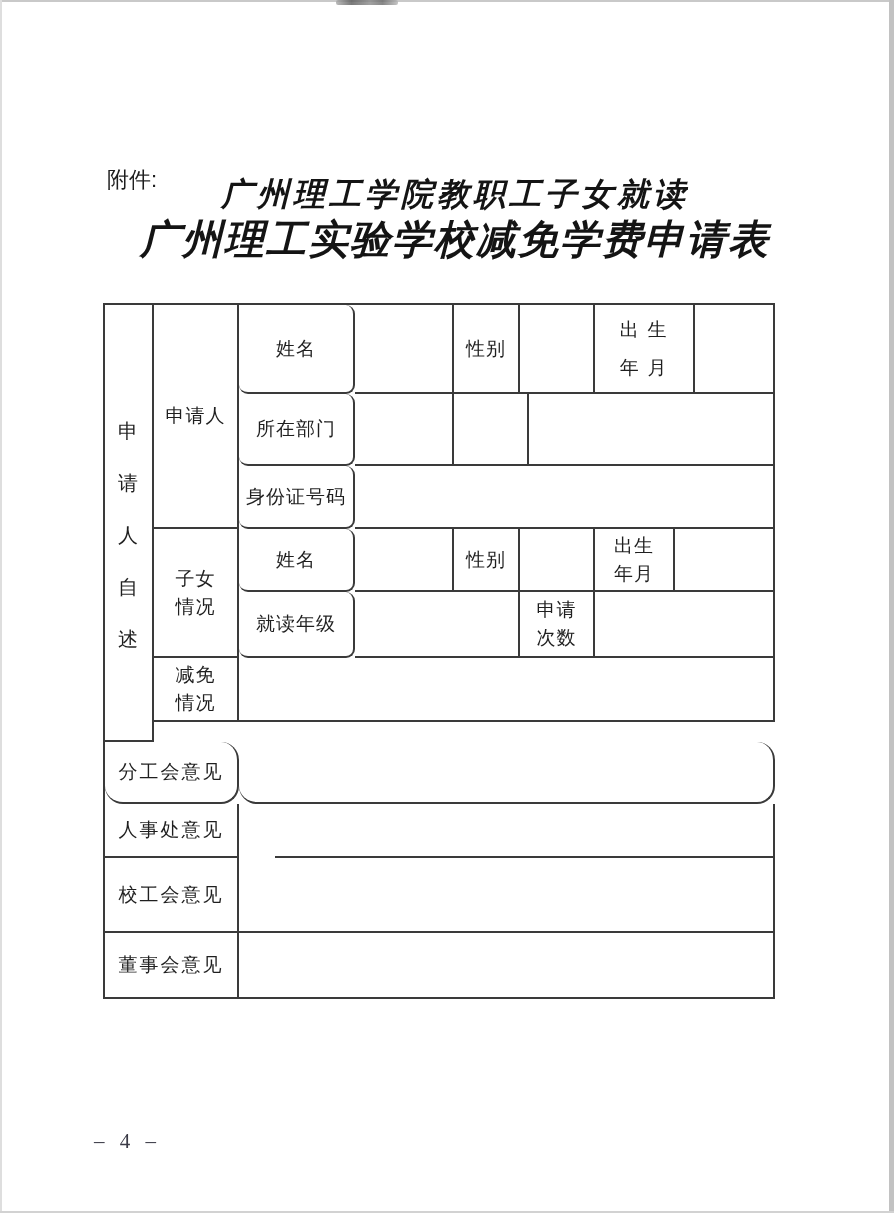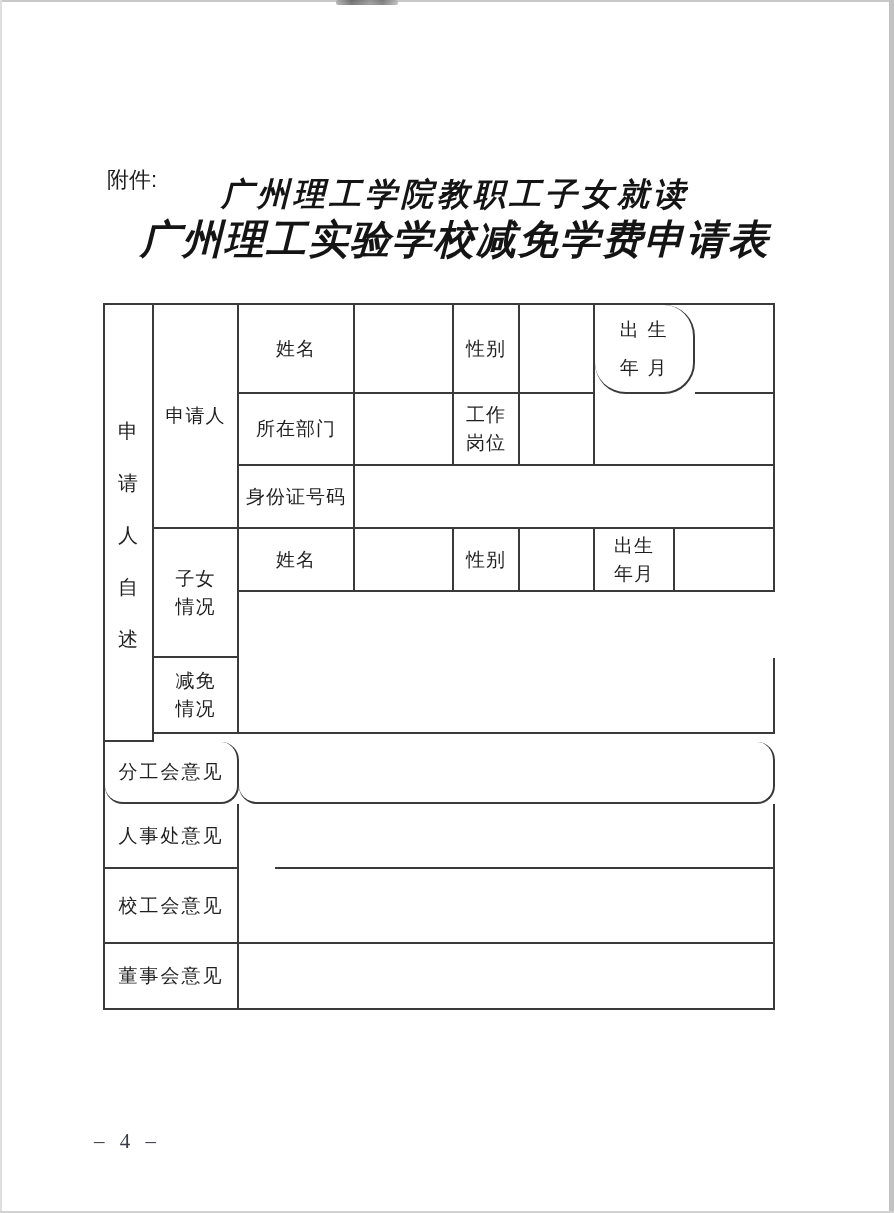--- a/index.html
+++ b/index.html
@@ -39,27 +39,27 @@
   .cell {
     border-right:2px solid #3a3a3a; border-bottom:2px solid #3a3a3a;
     display:flex; align-items:center; justify-content:center;
     text-align:center; flex-shrink:0; letter-spacing:1px; line-height:1.45;
   }
   .grow { flex:1 1 auto; }
   .colflex { display:flex; flex-direction:column; flex-shrink:0; }
   .vcol { width:49px; flex-direction:column; justify-content:center; gap:23px;
           padding-top:26px; font-size:20px; }
   .vcol span { display:block; }
-  .lh2 { line-height:2.0;border-radius:31px; }
+  .lh2 { line-height:2.0; }
   .ls2 { letter-spacing:2px; }
   .sec-top { display:flex; height:437px; }
-  .h224{height:224px;} .h129{height:129px;} .h84{height:76px;}
+  .h224{height:224px;} .h129{height:129px;} .h84{height:64px;}
   .h89{height:89px;} .h72{height:72px;} .h63{height:63px;} .h66{height:66px;}
-  .h62{height:62px;border-radius:18px;} .h65{height:65px;gap:36px;} .h75{height:75px;}
-  .w85{width:85px;} .w116{width:116px;} .w99{width:99px;} .w66{width:66px;}
+  .h62{height:62px;border-radius:18px;} .h65{height:54px;gap:36px;} .h75{height:75px;}
+  .w85{width:85px;} .w116{width:116px;border-radius:9px;} .w99{width:99px;} .w66{width:66px;}
   .w75{width:75px;} .w100{width:100px;} .w62{width:80px;} .w165{width:165px;} .w134{width:134px;}
   .pagenum { position:absolute; left:94px; top:1129px; font-size:21px;
              letter-spacing:5px; color:#3a3a46; }
 </style>
 </head>
 <body>
 
 <div class="page">
 
   <div class="edge-top"></div>
@@ -101,26 +101,20 @@
                 <div>
                   <div>出 生</div>
                   <div>年 月</div>
                 </div>
               </div>
               <div class="cell grow h89"></div>
             </div>
             <div class="row h72">
               <div class="cell w116 h72">所在部门</div>
               <div class="cell w99 h72"></div>
-              <div class="cell w66 h72">
-                <div>
-                  <div>工作</div>
-                  <div>岗位</div>
-                </div>
-              </div>
               <div class="cell w75 h72"></div>
               <div class="cell grow h72"></div>
             </div>
             <div class="row h63">
               <div class="cell w116 h63">身份证号码</div>
               <div class="cell grow h63"></div>
             </div>
           </div>
         </div>
 
@@ -137,20 +131,31 @@
               <div class="cell w99 h63"></div>
               <div class="cell w66 h63">性别</div>
               <div class="cell w75 h63"></div>
               <div class="cell w62 h63">
                 <div>
                   <div>出生</div>
                   <div>年月</div>
                 </div>
               </div>
               <div class="cell grow h63"></div>
+            </div>
+            <div class="row h66">
+              <div class="cell w116 h66">就读年级</div>
+              <div class="cell w165 h66"></div>
+              <div class="cell w75 h66">
+                <div>
+                  <div>申请</div>
+                  <div>次数</div>
+                </div>
+              </div>
+              <div class="cell grow h66"></div>
             </div>
           </div>
         </div>
 
         <div class="row h84">
           <div class="cell w85 h84">
             <div>
               <div>减免</div>
               <div>情况</div>
             </div>

